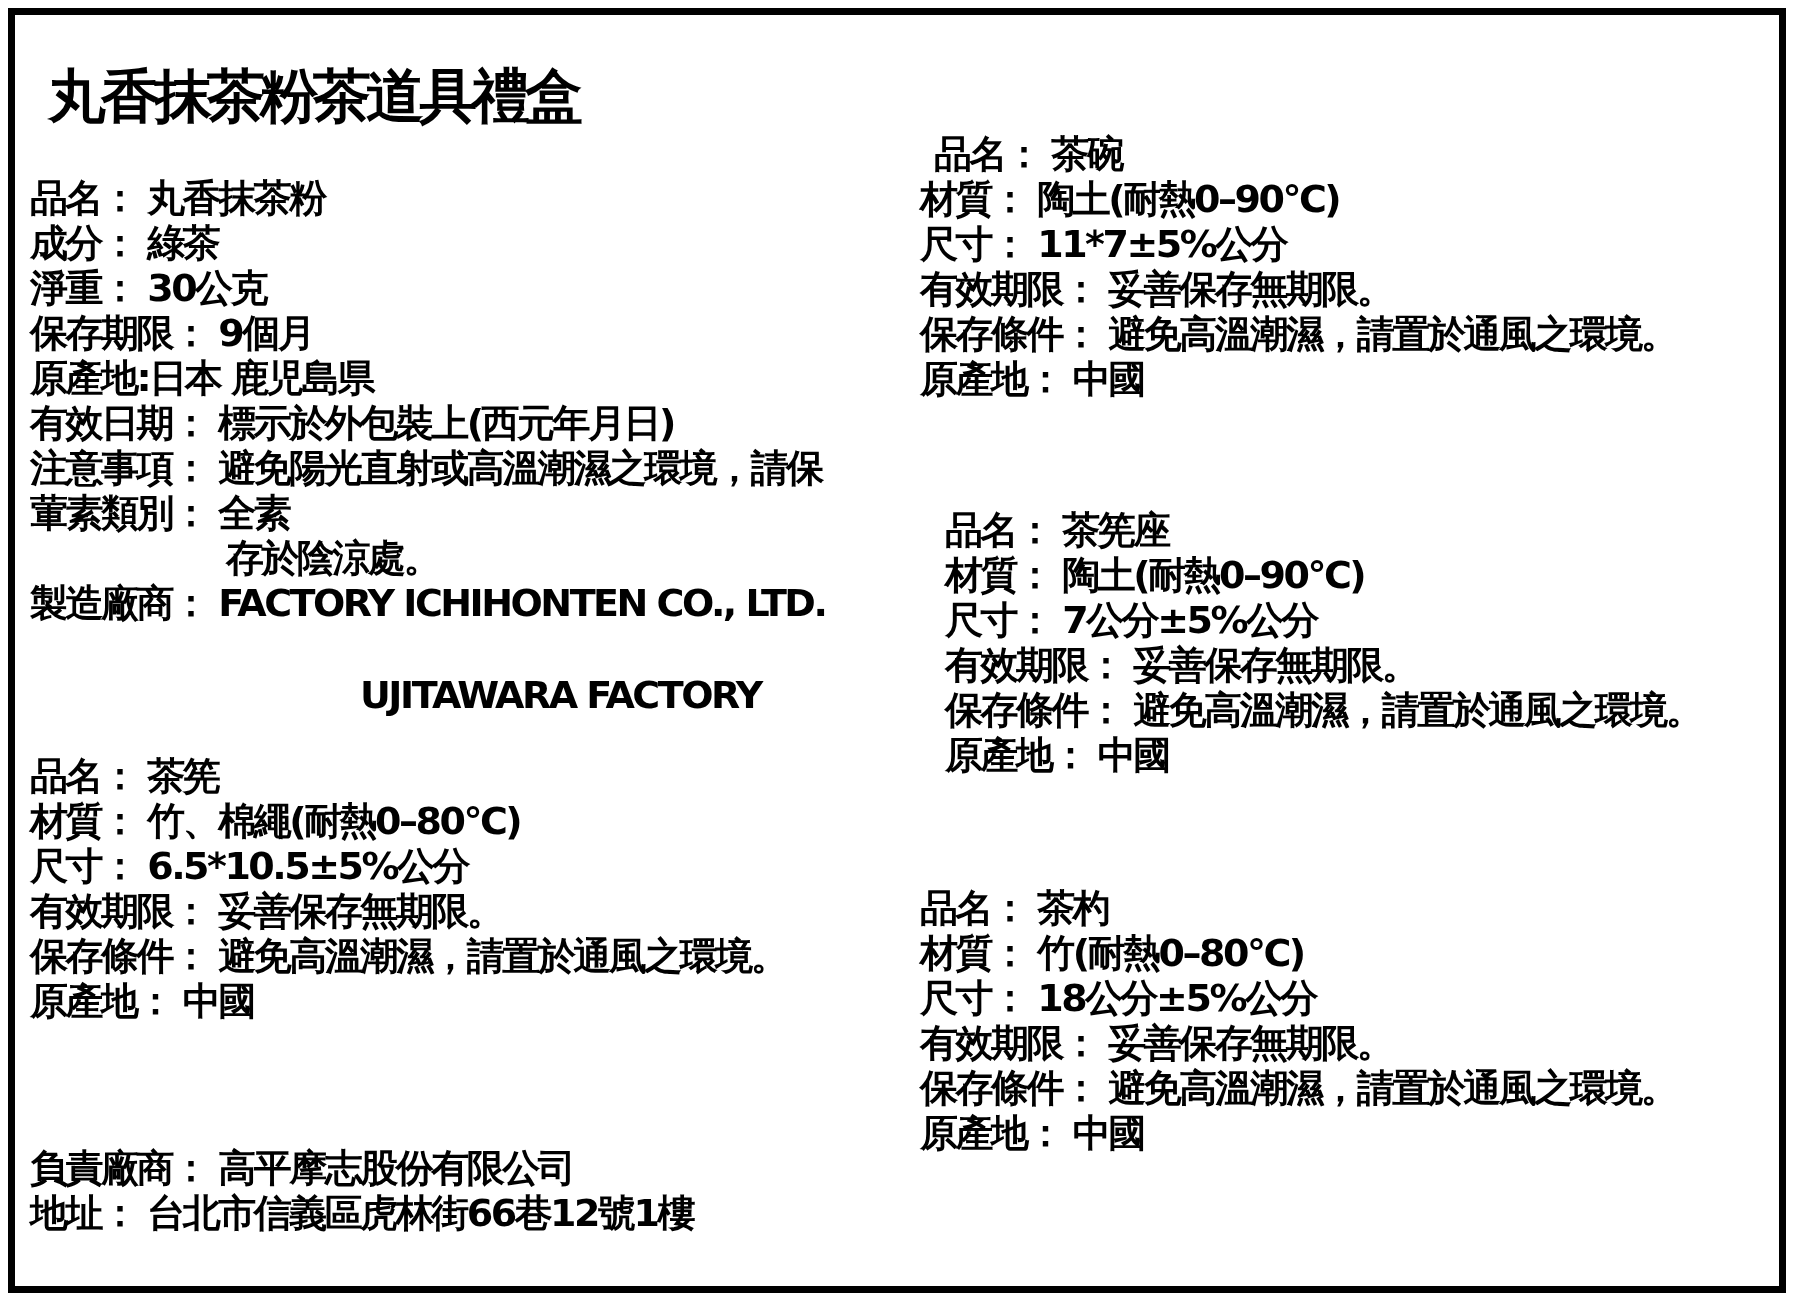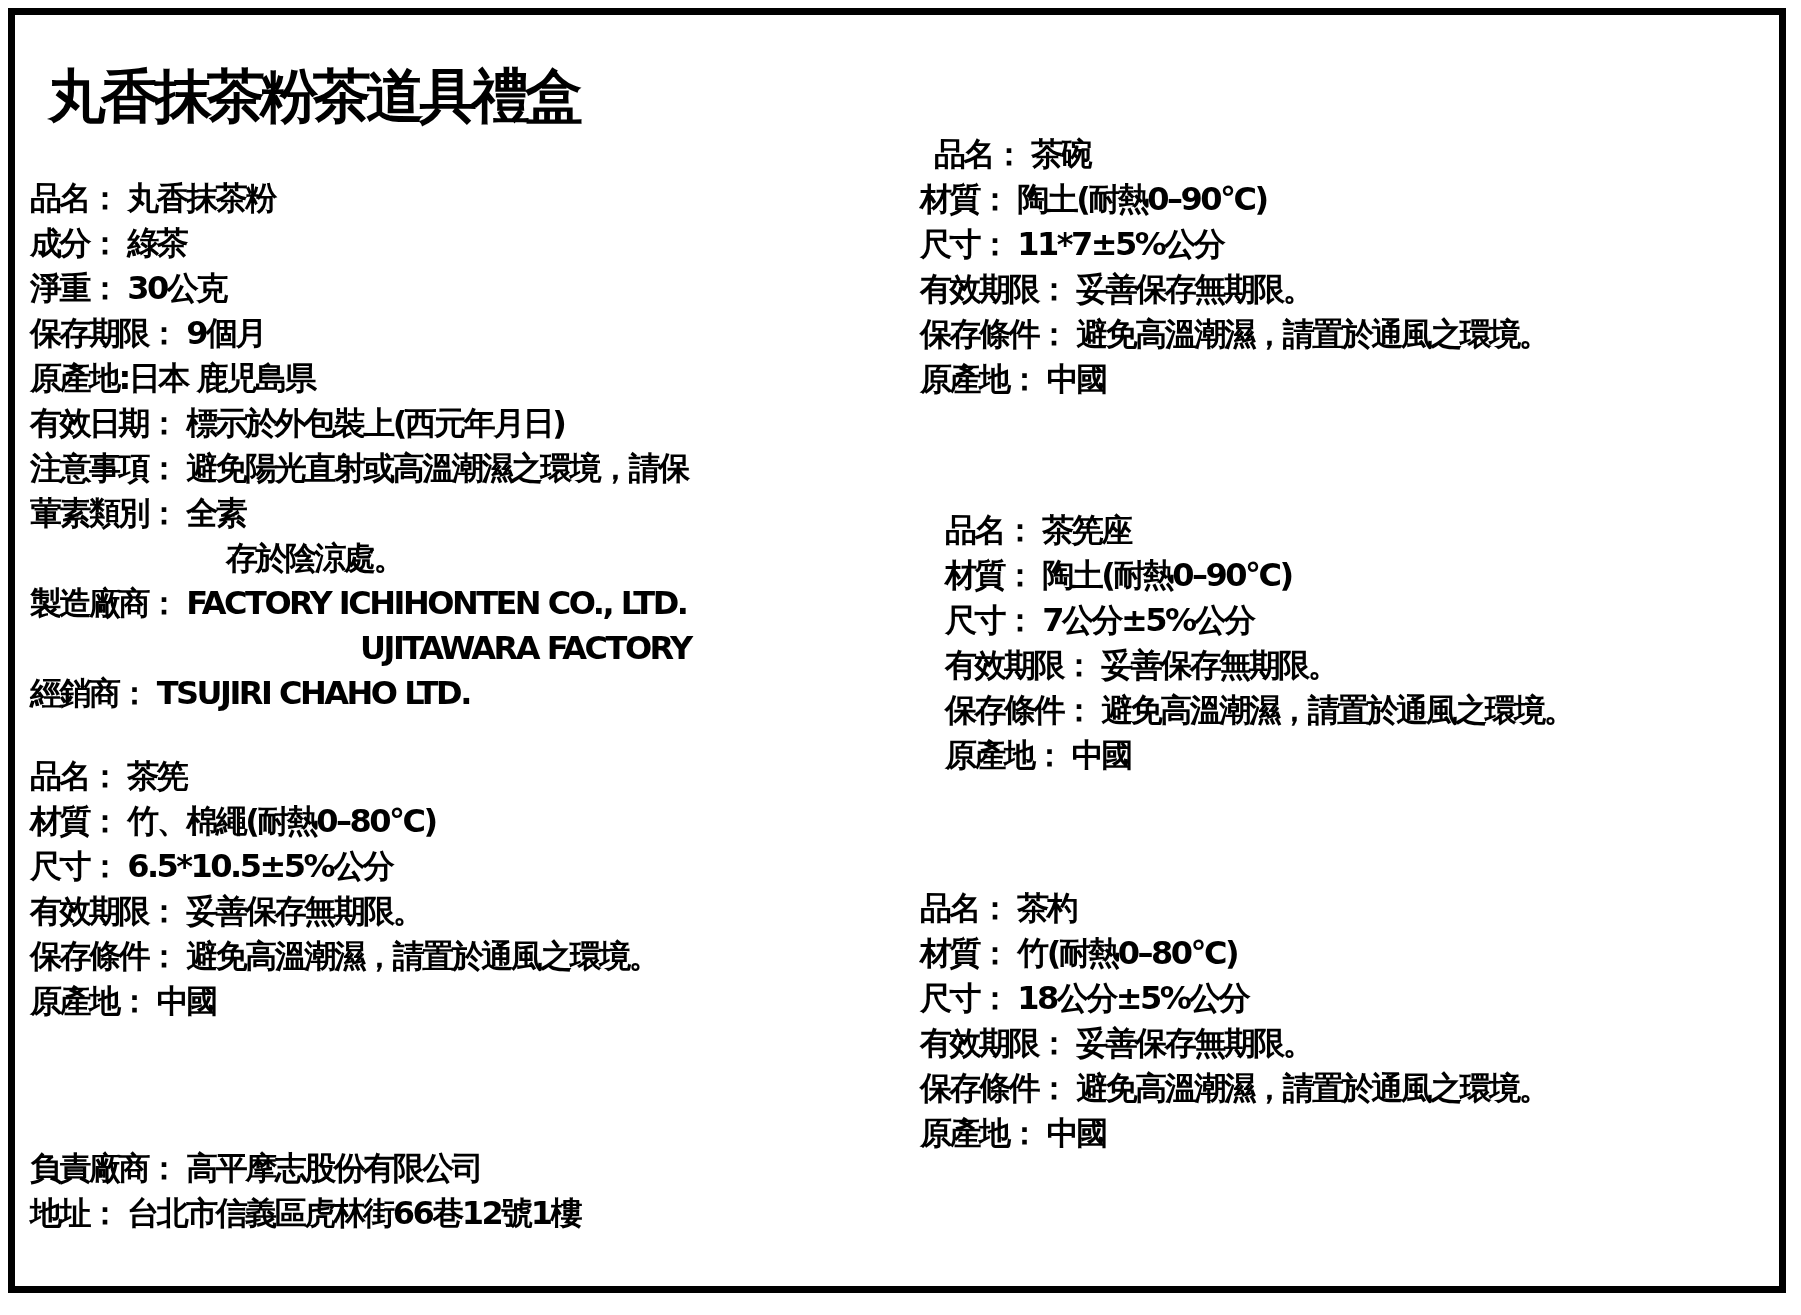--- a/index.html
+++ b/index.html
@@ -11,31 +11,31 @@
   }
   .frame{
     position:absolute;left:8px;top:8px;width:1778px;height:1285px;
     border:7px solid #000000;box-sizing:border-box;
   }
   .title{
     position:absolute;left:48px;top:58px;
     font-size:58px;letter-spacing:-5px;white-space:nowrap;
   }
   .block{
-    position:absolute;font-size:32px;line-height:45px;
+    position:absolute;font-size:38px;line-height:45px;
     letter-spacing:-2.5px;white-space:nowrap;
   }
   .b-l1{left:30px;top:176px;}
   .b-l2{left:30px;top:754px;}
   .b-l3{left:30px;top:1146px;}
   .b-r1{left:920px;top:132px;}
   .b-r2{left:945px;top:508px;}
   .b-r3{left:920px;top:886px;}
   .indent-value{padding-left:196px;}
-  .indent-factory{padding-left:330px;}
+  .indent-factory{padding-left:330px;margin-top:47px;}
   .indent-sm{padding-left:14px;}
 </style>
 </head>
 <body>
 
 <div class="frame"></div>
 
 <div class="title">丸香抹茶粉茶道具禮盒</div>
 
 <div class="block b-l1">
@@ -43,21 +43,20 @@
   <div>成分： 綠茶</div>
   <div>淨重： 30公克</div>
   <div>保存期限： 9個月</div>
   <div>原產地:日本 鹿児島県</div>
   <div>有效日期： 標示於外包裝上(西元年月日)</div>
   <div>注意事項： 避免陽光直射或高溫潮濕之環境，請保</div>
   <div>葷素類別： 全素</div>
   <div class="indent-value">存於陰涼處。</div>
   <div>製造廠商： FACTORY ICHIHONTEN CO., LTD.</div>
   <div class="indent-factory">UJITAWARA FACTORY</div>
-  <div>經銷商： TSUJIRI CHAHO LTD.</div>
 </div>
 
 <div class="block b-l2">
   <div>品名： 茶筅</div>
   <div>材質： 竹、棉繩(耐熱0–80°C)</div>
   <div>尺寸： 6.5*10.5±5%公分</div>
   <div>有效期限： 妥善保存無期限。</div>
   <div>保存條件： 避免高溫潮濕，請置於通風之環境。</div>
   <div>原產地： 中國</div>
 </div>

